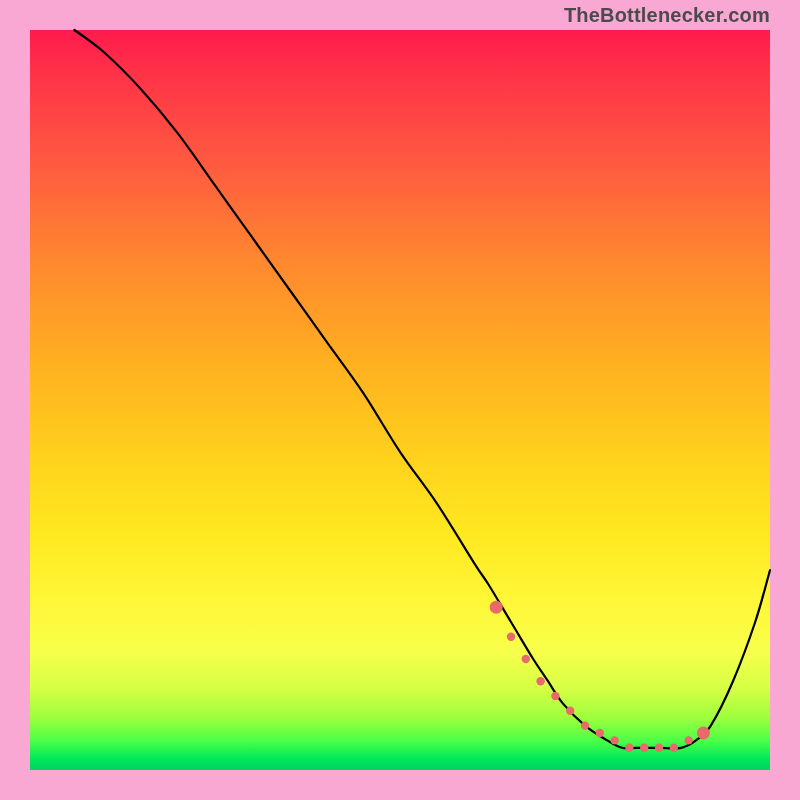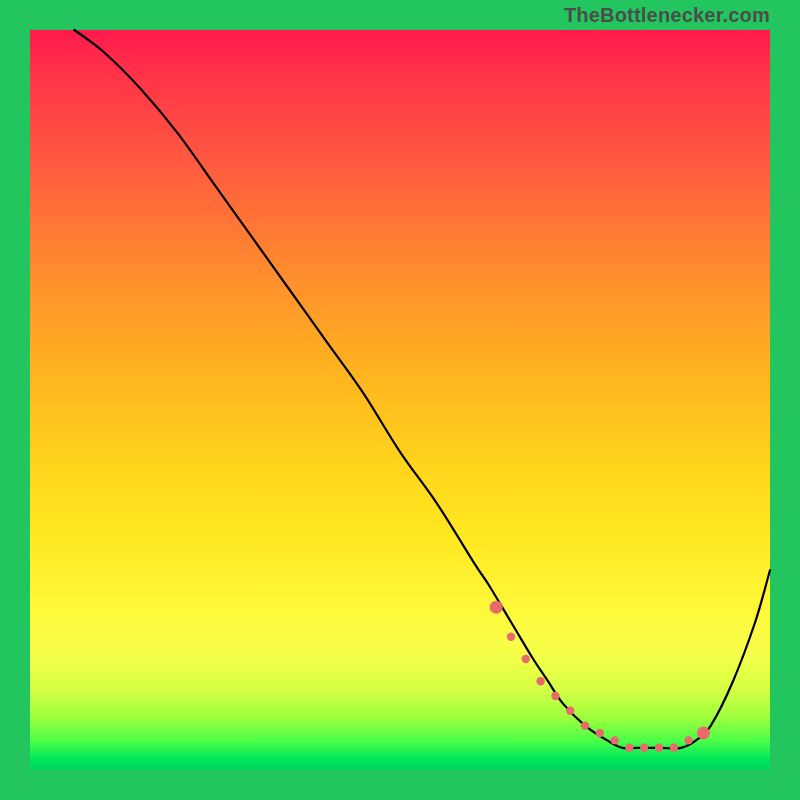--- a/index.html
+++ b/index.html
@@ -8,21 +8,21 @@
     width: 800px;
     height: 800px;
     background: #000;
     overflow: hidden;
     font-family: Arial, Helvetica, sans-serif;
   }
   .frame {
     position: relative;
     width: 800px;
     height: 800px;
-    background: #22c55e;
+    background: #f9a8d4;
   }
   .plot-area {
     position: absolute;
     left: 30px;
     top: 30px;
     width: 740px;
     height: 740px;
     
     background: linear-gradient(to bottom,
       #ff1a4d 0%,

